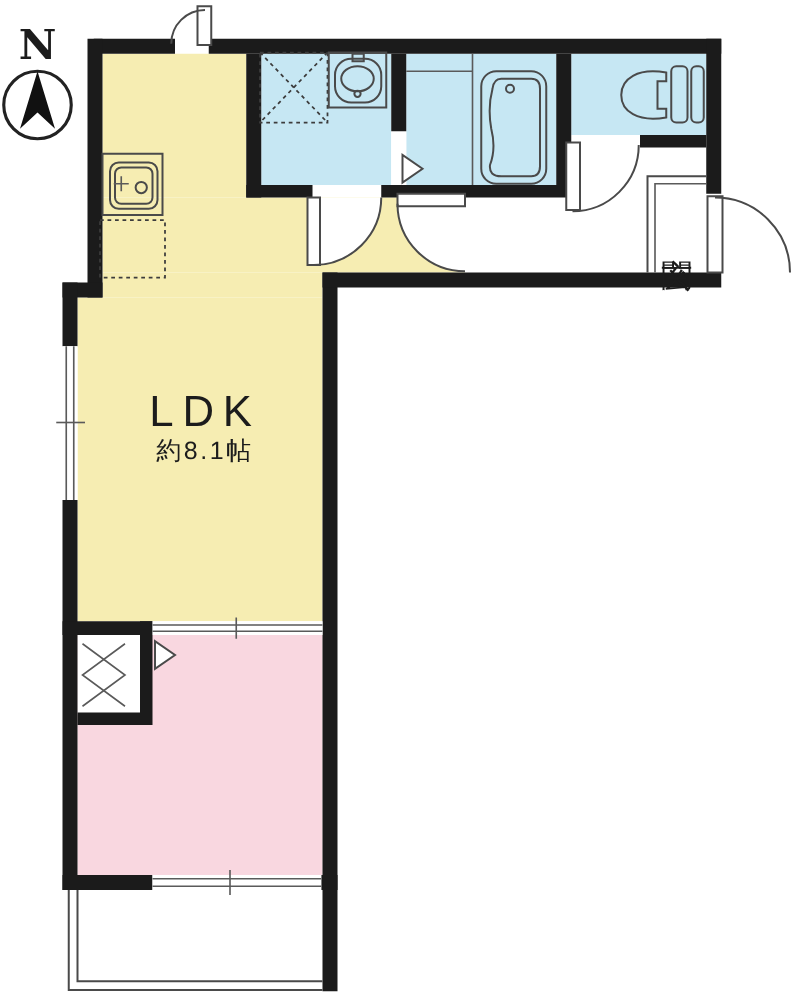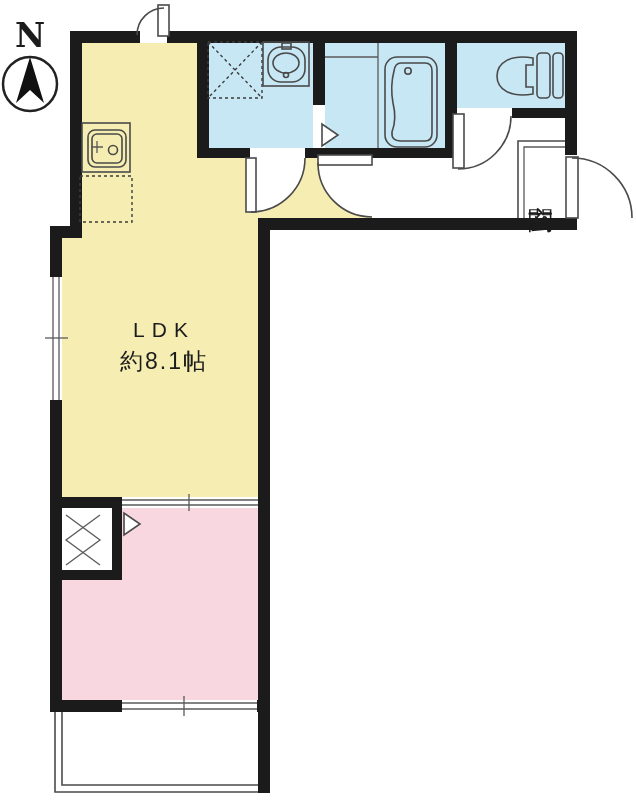--- a/index.html
+++ b/index.html
@@ -8,22 +8,22 @@
   #plan-svg{position:absolute;left:0;top:0;}
   .wall{fill:#1b1b1b;stroke:none;}
   .ln{stroke:#4a4a4a;stroke-width:1.6;fill:none;}
   .lnthin{stroke:#5a5a5a;stroke-width:1.3;fill:none;}
   .dash{stroke:#3c3c3c;stroke-width:1.4;fill:none;stroke-dasharray:3 3;}
   .fixture{stroke:#4a4a4a;stroke-width:1.6;fill:#ffffff;}
   .fixnone{stroke:#4a4a4a;stroke-width:1.6;fill:none;}
   .swing{fill:#ffffff;stroke:none;}
   .label{position:absolute;color:#1c1c1c;text-align:center;
          font-family:"Liberation Sans","DejaVu Sans",sans-serif;}
-  .room-name{font-size:21px;letter-spacing:7px;line-height:32px;white-space:nowrap;}
-  .room-size{font-size:23px;letter-spacing:2px;line-height:31px;white-space:nowrap;}
+  .room-name{font-size:35px;letter-spacing:7px;line-height:32px;white-space:nowrap;}
+  .room-size{font-size:20px;letter-spacing:2px;line-height:31px;white-space:nowrap;}
   #genkan-label{writing-mode:vertical-rl;font-size:25px;letter-spacing:3px;line-height:28px;}
   #north-label{font-family:"DejaVu Serif","Liberation Serif",serif;font-weight:bold;font-size:33px;}
 </style>
 </head>
 <body>
 
 <div id="stage">
 
 <svg id="plan-svg" width="636" height="800" viewBox="0 0 636 800">
 

